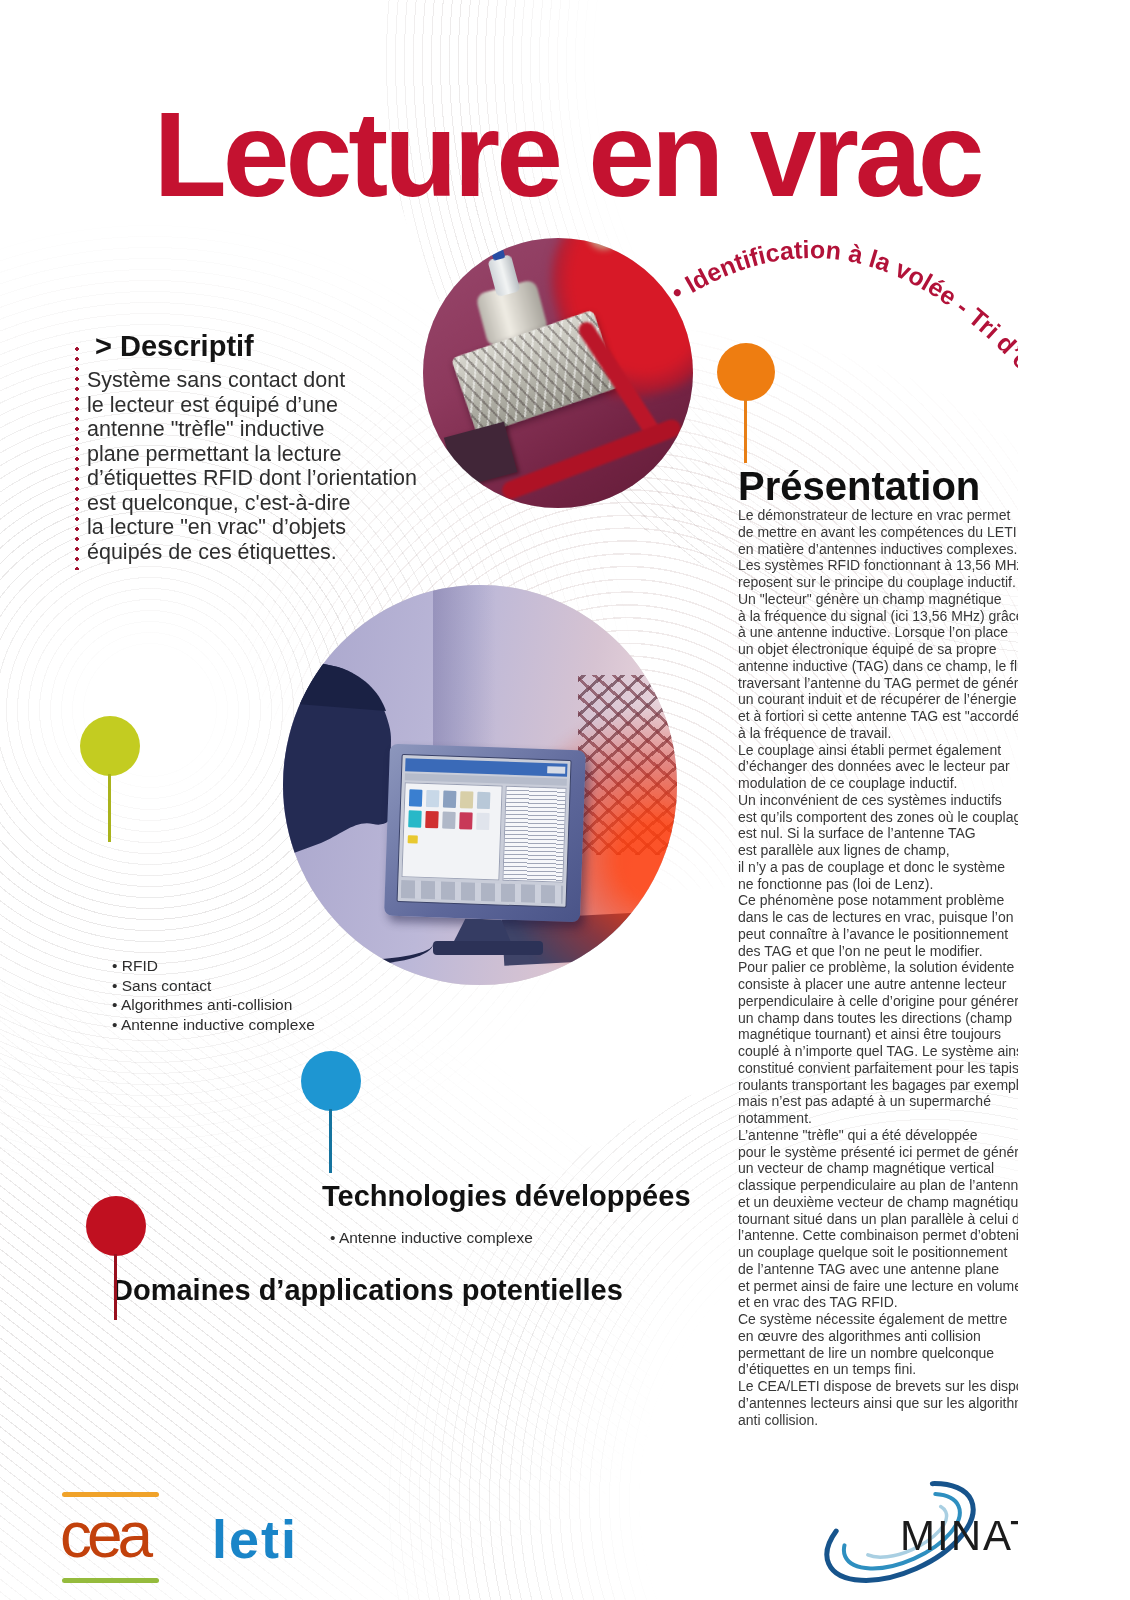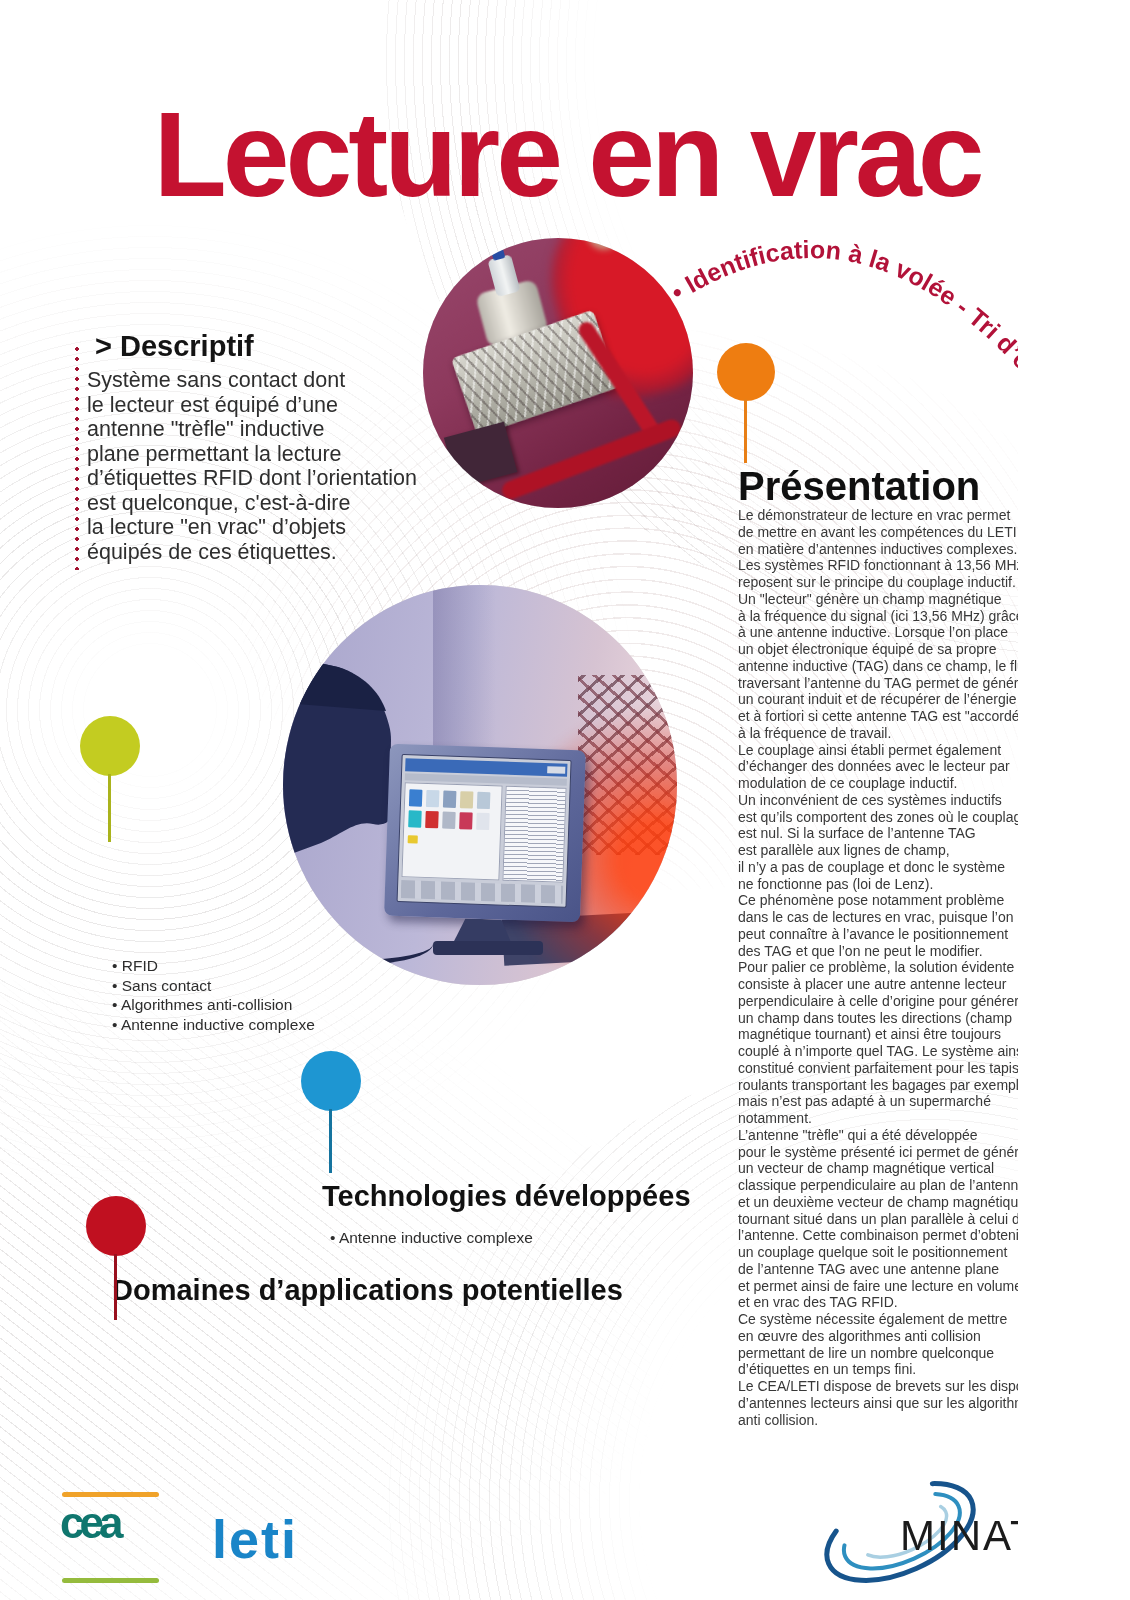--- a/index.html
+++ b/index.html
@@ -138,21 +138,21 @@
   .pm-stand{position:absolute;left:170px;top:334px;width:60px;height:26px;background:#353c63;
         clip-path:polygon(20% 0,80% 0,100% 100%,0 100%);transform:rotate(2deg);}
   .pm-standbase{position:absolute;left:150px;top:356px;width:110px;height:14px;border-radius:4px;background:#2c3257;}
   .pm-cable{position:absolute;left:20px;top:345px;width:130px;height:30px;border-bottom:5px solid #20264a;
         border-radius:0 0 60% 40%;}
 
   
   .cea-bar{position:absolute;height:5px;width:97px;border-radius:3px;z-index:4;}
   .cea-bar-top{left:62px;top:1492px;background:#f0a229;}
   .cea-bar-bot{left:62px;top:1578px;background:#95bb3d;}
-  .cea-text{position:absolute;left:60px;top:1498px;font-size:44px;font-weight:bold;color:#0f766e;
+  .cea-text{position:absolute;left:60px;top:1498px;font-size:64px;font-weight:normal;color:#c2410c;
         letter-spacing:-5px;z-index:4;}
   .leti-text{position:absolute;left:212px;top:1508px;font-size:54px;font-weight:bold;color:#1a85c8;
         letter-spacing:2px;z-index:4;}
   .minatec{position:absolute;left:800px;top:1470px;width:320px;height:120px;z-index:4;}
   .minatec-text{position:absolute;left:100px;top:42px;font-size:42px;color:#1b1b1b;letter-spacing:2px;
         font-family:"Liberation Sans",sans-serif;}
   .minatec-reg{position:absolute;left:306px;top:40px;font-size:13px;color:#1b1b1b;}
 </style>
 </head>
 <body>

